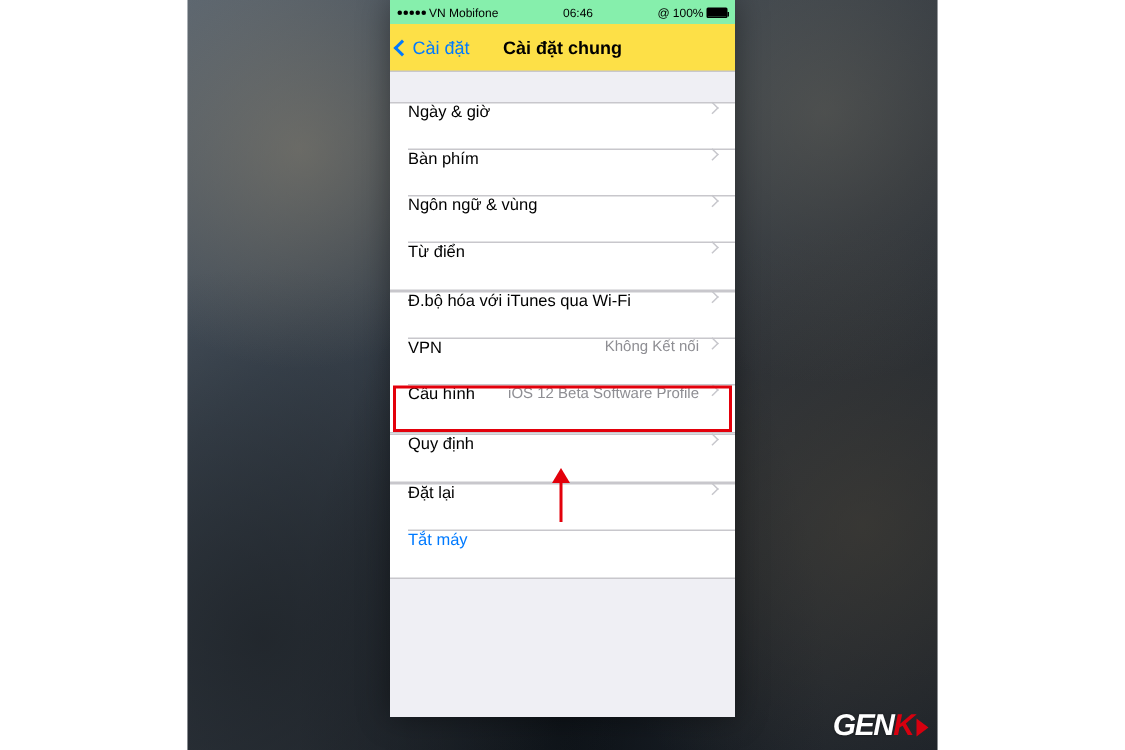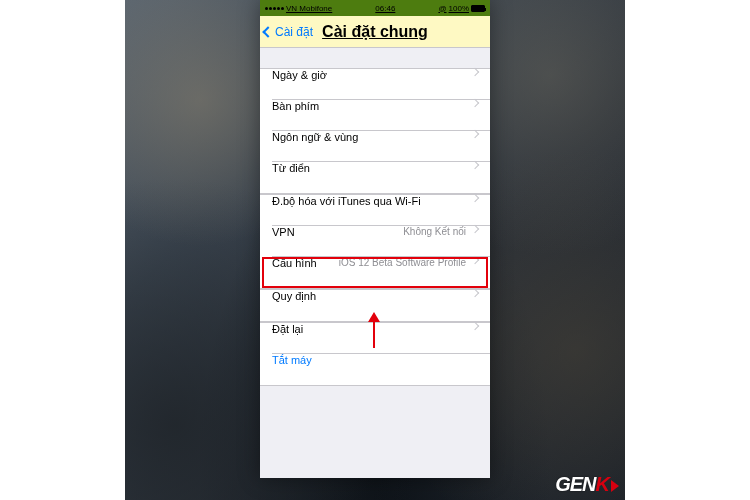--- a/index.html
+++ b/index.html
@@ -40,33 +40,32 @@
     box-shadow: 0 0 20px rgba(0,0,0,0.4);
     font-size: 11px;
     color: #000;
   }
   .status-bar {
     height: 16px;
     display: flex;
     align-items: center;
     justify-content: space-between;
     padding: 0 5px;
-    background: #4d7c0f;
+    background: #86efac;
     font-size: 8px;
-    text-decoration: underline;
   }
   .status-left, .status-right { display: flex; align-items: center; gap: 2px; }
   .signal-dots { display: flex; gap: 1px; }
   .signal-dots span { width: 3px; height: 3px; border-radius: 50%; background: #000; }
   .battery { width: 14px; height: 7px; border: 1px solid #000; border-radius: 1px; position: relative; }
   .battery::after { content: ""; position: absolute; right: -2px; top: 2px; width: 1px; height: 3px; background: #000; }
   .battery-fill { width: 100%; height: 100%; background: #000; }
   .nav-bar {
     height: 32px;
-    background: #fef9c3;
+    background: #fde047;
     border-bottom: 1px solid #c8c7cc;
     display: flex;
     align-items: center;
     position: relative;
   }
   .back-btn {
     display: flex;
     align-items: center;
     color: #007aff;
     font-size: 12px;
@@ -78,23 +77,22 @@
     border-left: 2px solid #007aff;
     border-bottom: 2px solid #007aff;
     transform: rotate(45deg);
     margin-right: 3px;
   }
   .nav-title {
     position: absolute;
     left: 0; right: 0;
     text-align: center;
     font-weight: 600;
-    font-size: 16px;
+    font-size: 12px;
     pointer-events: none;
-    text-decoration: underline;
   }
   .group { background: #fff; border-top: 1px solid #c8c7cc; border-bottom: 1px solid #c8c7cc; }
   .group.first { margin-top: 20px; }
   .row {
     height: 31px;
     display: flex;
     padding: 0 12px 0 12px;
     position: relative;
     cursor: pointer;
   }

